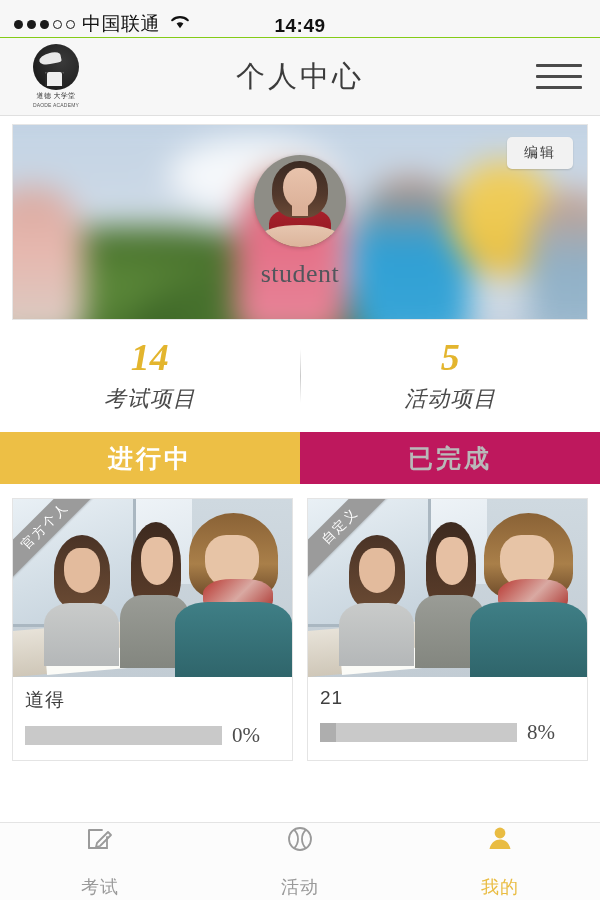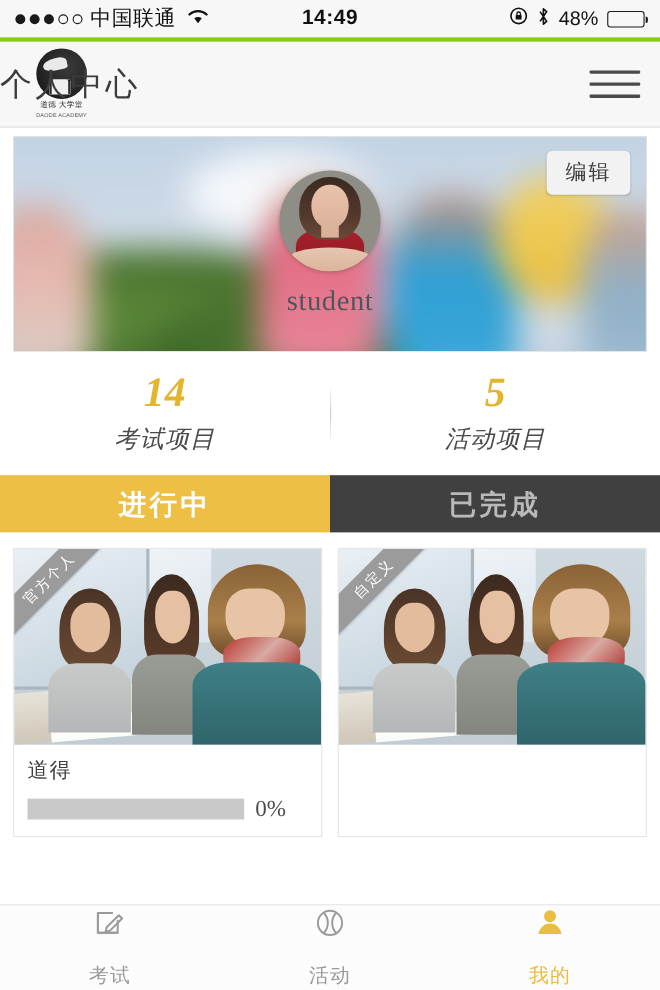--- a/index.html
+++ b/index.html
@@ -5,22 +5,22 @@
   * { margin:0; padding:0; box-sizing:border-box; }
   html,body { width:600px; height:900px; }
   body {
     font-family:"Liberation Sans","DejaVu Sans",sans-serif;
     background:#ffffff; overflow:hidden; position:relative;
   }
 
   
   .statusbar{
     height:38px; width:600px; background:#f7f7f7;
-    display:flex; align-items:center; padding:0 14px;
-    border-bottom:4px solid #84cc16; position:relative;
+    display:flex; align-items:flex-end; padding:0 14px;
+    border-bottom:1px solid #84cc16; position:relative;
   }
   .sb-left{ display:flex; align-items:center; gap:7px; }
   .dots{ display:flex; gap:4px; align-items:center; }
   .dot{ width:9px; height:9px; border-radius:50%; background:#1a1a1a; }
   .dot.hollow{ background:transparent; border:1.4px solid #1a1a1a; }
   .carrier{ font-size:19px; color:#111; letter-spacing:.5px; }
   .wifi{ display:inline-block; margin-left:2px; }
   .sb-center{
     position:absolute; left:0; right:0; text-align:center;
     font-size:19px; font-weight:bold; color:#111; letter-spacing:.5px;
@@ -48,21 +48,21 @@
     background:#e9e9e9; border-radius:60% 40% 20% 50%; transform:rotate(-12deg);
   }
   .logo-circle::after{
     content:""; position:absolute; left:12px; bottom:4px; width:19px; height:14px;
     background:#efefef; border-radius:2px 2px 0 0;
     box-shadow: inset -2px 0 0 #2a2a2a, inset 2px 0 0 #2a2a2a;
   }
   .logo-text{ font-size:7px; color:#2b2b2b; letter-spacing:.3px; line-height:1.15; text-align:center; margin-top:2px; }
   .logo-text .en{ font-size:5px; color:#555; letter-spacing:.2px; }
   .header-title{
-    position:absolute; left:0; right:0; 
+    position:absolute; left:0; right:0; text-align:center;
     font-size:29px; color:#3c3c3c; letter-spacing:3px; pointer-events:none;
   }
   .hamburger{ margin-left:auto; width:46px; display:flex; flex-direction:column; gap:8px; z-index:2; }
   .hamburger span{ display:block; height:3px; background:#4a4a4a; border-radius:1px; }
 
   
   .banner{
     margin:8px 12px 0; height:196px; position:relative; overflow:hidden;
     border:1px solid #e6e6e6; background:#b9c9dc;
   }
@@ -74,21 +74,21 @@
     background:radial-gradient(ellipse at 50% 40%, #517d33 0%, #3b6426 70%); border-radius:50%; }
   .bg-cloud{ position:absolute; left:30%; top:12%; width:26%; height:34%; background:rgba(255,255,255,.82); border-radius:50%; }
   .bg-p1{ position:absolute; left:1%; top:34%; width:16%; height:70%; background:linear-gradient(180deg,#d8a9a0 0%,#e7b7ae 40%,#d9cfc7 100%); border-radius:42% 42% 18% 18%; }
   .bg-p2{ position:absolute; left:40%; top:26%; width:17%; height:76%; background:linear-gradient(180deg,#b98b78 0%,#e46c84 36%,#e8899c 100%); border-radius:44% 44% 16% 16%; }
   .bg-p3{ position:absolute; left:58%; top:30%; width:18%; height:74%; background:linear-gradient(180deg,#c2917c 0%,#2f9fd4 42%,#3aa7d8 100%); border-radius:44% 44% 16% 16%; }
   .bg-p4{ position:absolute; left:73%; top:22%; width:16%; height:52%; background:linear-gradient(180deg,#f0cf63 0%,#edc84f 60%,#e3bb44 100%); border-radius:48%; }
   .bg-p5{ position:absolute; right:1%; top:36%; width:14%; height:66%; background:linear-gradient(180deg,#caa08c 0%,#8fb0c7 50%,#9cb9cd 100%); border-radius:42% 42% 16% 16%; }
 
   .edit-btn{
     position:absolute; right:14px; top:12px; z-index:4;
-    background:#f2f2f2; color:#3a3a3a; font-size:19px; letter-spacing:2px;
+    background:#f2f2f2; color:#3a3a3a; font-size:14px; letter-spacing:2px;
     padding:7px 17px; border-radius:5px; border:none; cursor:pointer;
     box-shadow:0 1px 2px rgba(0,0,0,.14);
   }
   .avatar-block{
     position:absolute; left:0; right:0; top:30px; z-index:3;
     display:flex; flex-direction:column; align-items:center;
   }
   .avatar{
     width:92px; height:92px; border-radius:50%; overflow:hidden; position:relative;
     background:#8e8d86; box-shadow:0 1px 4px rgba(0,0,0,.18);
@@ -117,21 +117,21 @@
   .stat-label{ font-size:22px; color:#4b4b4b; letter-spacing:1px; margin-top:6px; }
   .stat-div{ width:1px; height:54px; background:linear-gradient(180deg,rgba(200,200,200,0) 0%,#c9c9c9 50%,rgba(200,200,200,0) 100%); }
 
   
   .tabs{ display:flex; height:52px;font-weight:bold; }
   .tab{
     flex:1; display:flex; align-items:center; justify-content:center;
     font-size:25px; letter-spacing:3px; cursor:pointer;
   }
   .tab.active{ background:#edbf45; color:#ffffff; }
-  .tab.inactive{ background:#404040; color:#b9b9b9; }
+  .tab.inactive{ background:#be185d; color:#b9b9b9; }
 
   
   .cards{ display:flex; gap:14px; padding:14px 12px 0; }
   .card{ flex:1; border:1px solid #e4e4e4; background:#fff; overflow:hidden; cursor:pointer; }
   .card-img{ height:178px; position:relative; overflow:hidden;
     background:linear-gradient(180deg,#cfd9e0 0%,#c2ccd4 100%); }
   .cls-win{ position:absolute; left:0; top:0; width:44%; height:72%;
     background:linear-gradient(160deg,#e9f0f5 0%,#d3dee6 55%,#c3d0da 100%);
     box-shadow: inset -3px 0 0 #aab7c1, inset 0 -3px 0 #aab7c1; }
   .cls-win2{ position:absolute; left:44%; top:0; width:20%; height:48%;
@@ -199,38 +199,20 @@
     </div>
     <span class="carrier">中国联通</span>
     <span class="wifi">
       <svg width="22" height="16" viewBox="0 0 22 16">
         <path d="M11 14.2 L7.6 9.6 A5.8 5.8 0 0 1 14.4 9.6 Z" fill="#111"></path>
         <path d="M3.2 6.2 A11.5 11.5 0 0 1 18.8 6.2" stroke="#111" stroke-width="2.1" fill="none" stroke-linecap="round"></path>
       </svg>
     </span>
   </div>
   <div class="sb-center">14:49</div>
-  <div class="sb-right">
-    <span>
-      <svg width="17" height="17" viewBox="0 0 17 17">
-        <circle cx="8.5" cy="8.5" r="7" stroke="#111" stroke-width="1.5" fill="none"></circle>
-        <rect x="5.8" y="7.6" width="5.4" height="4.2" rx="0.8" fill="#111"></rect>
-        <path d="M6.9 7.6 V6.5 a1.6 1.6 0 0 1 3.2 0 V7.6" stroke="#111" stroke-width="1.2" fill="none"></path>
-      </svg>
-    </span>
-    <span>
-      <svg width="12" height="18" viewBox="0 0 12 18">
-        <path d="M3 4.6 L9 13.4 L6 16 V2 L9 4.6 L3 13.4" stroke="#111" stroke-width="1.5" fill="none" stroke-linejoin="round"></path>
-      </svg>
-    </span>
-    <span class="batt-pct">48%</span>
-    <span class="battery">
-      <span class="batt-fill" id="battFill" style="width: 48%;"></span>
-    </span>
-  </div>
 </div>
 
 <div class="header">
   <div class="logo-wrap">
     <div class="logo-circle"></div>
     <div class="logo-text">
       <span>道德 大学堂</span><br>
       <span class="en">DAODE  ACADEMY</span>
     </div>
   </div>
@@ -338,20 +320,29 @@
           <i class="body"></i>
         </span>
       <span class="g3">
           <i class="hair"></i>
           <i class="face"></i>
           <i class="scarf"></i>
           <i class="body"></i>
         </span>
       <div class="ribbon">自定义</div>
     </div>
+    <div class="card-body">
+      <div class="card-title">21</div>
+      <div class="prog-row">
+        <div class="prog-track">
+          <div class="prog-fill" id="fill1" style="width: 8%;"></div>
+        </div>
+        <div class="prog-pct">8%</div>
+      </div>
+    </div>
   </div>
 
 </div>
 
 <div class="bottomnav">
 
   <div class="nav-item">
     <span class="nav-ico">
       <svg width="30" height="30" viewBox="0 0 30 30">
         <path d="M4 6 h13 M4 6 v18 h18 v-11" stroke="#9a9a9a" stroke-width="1.8" fill="none" stroke-linecap="round"></path>

